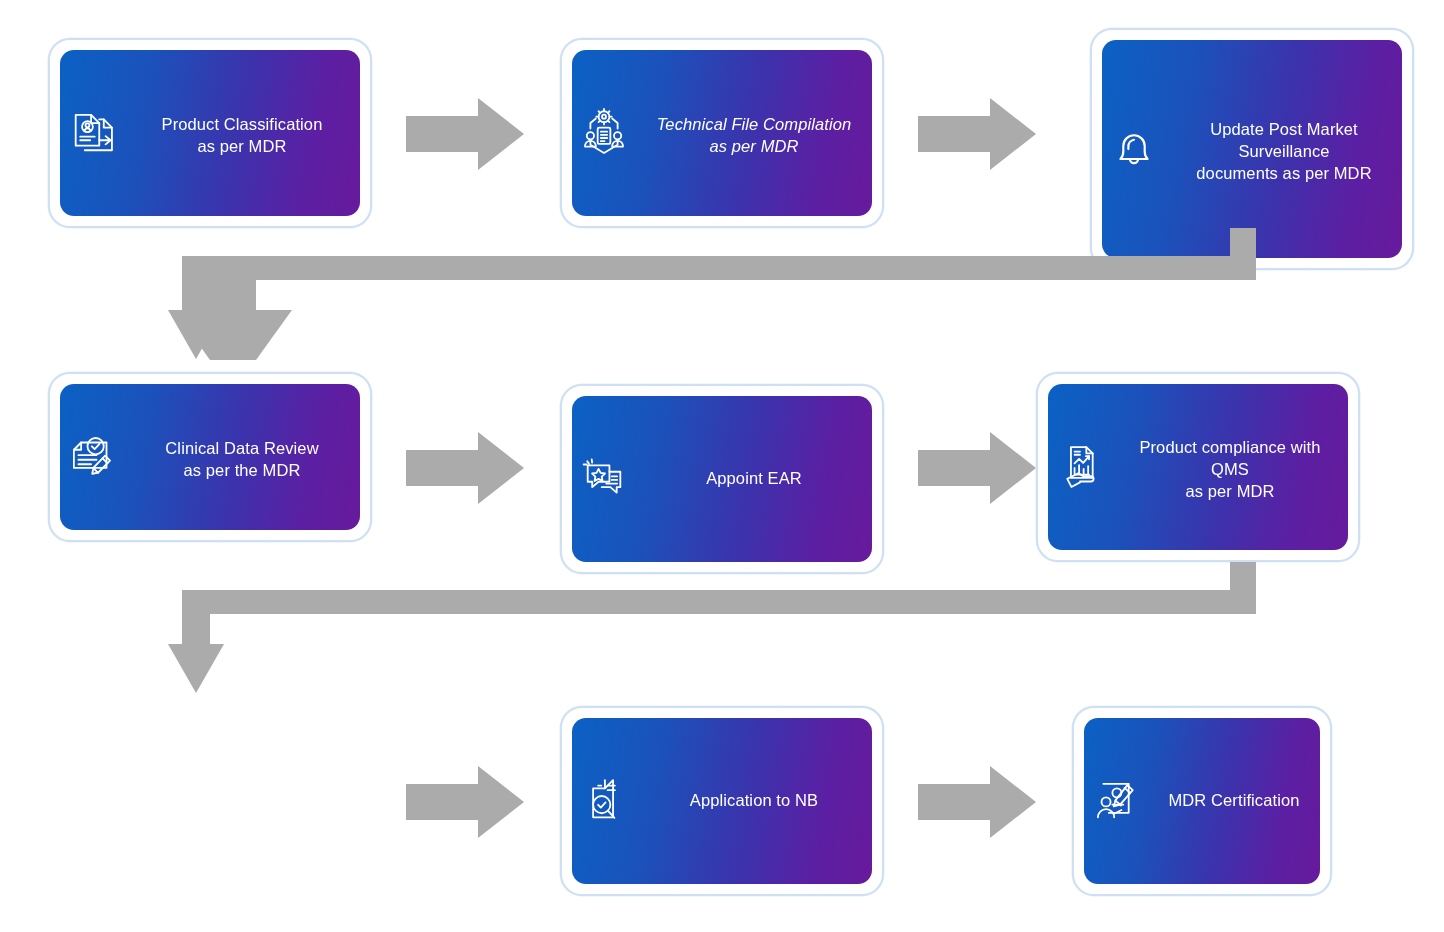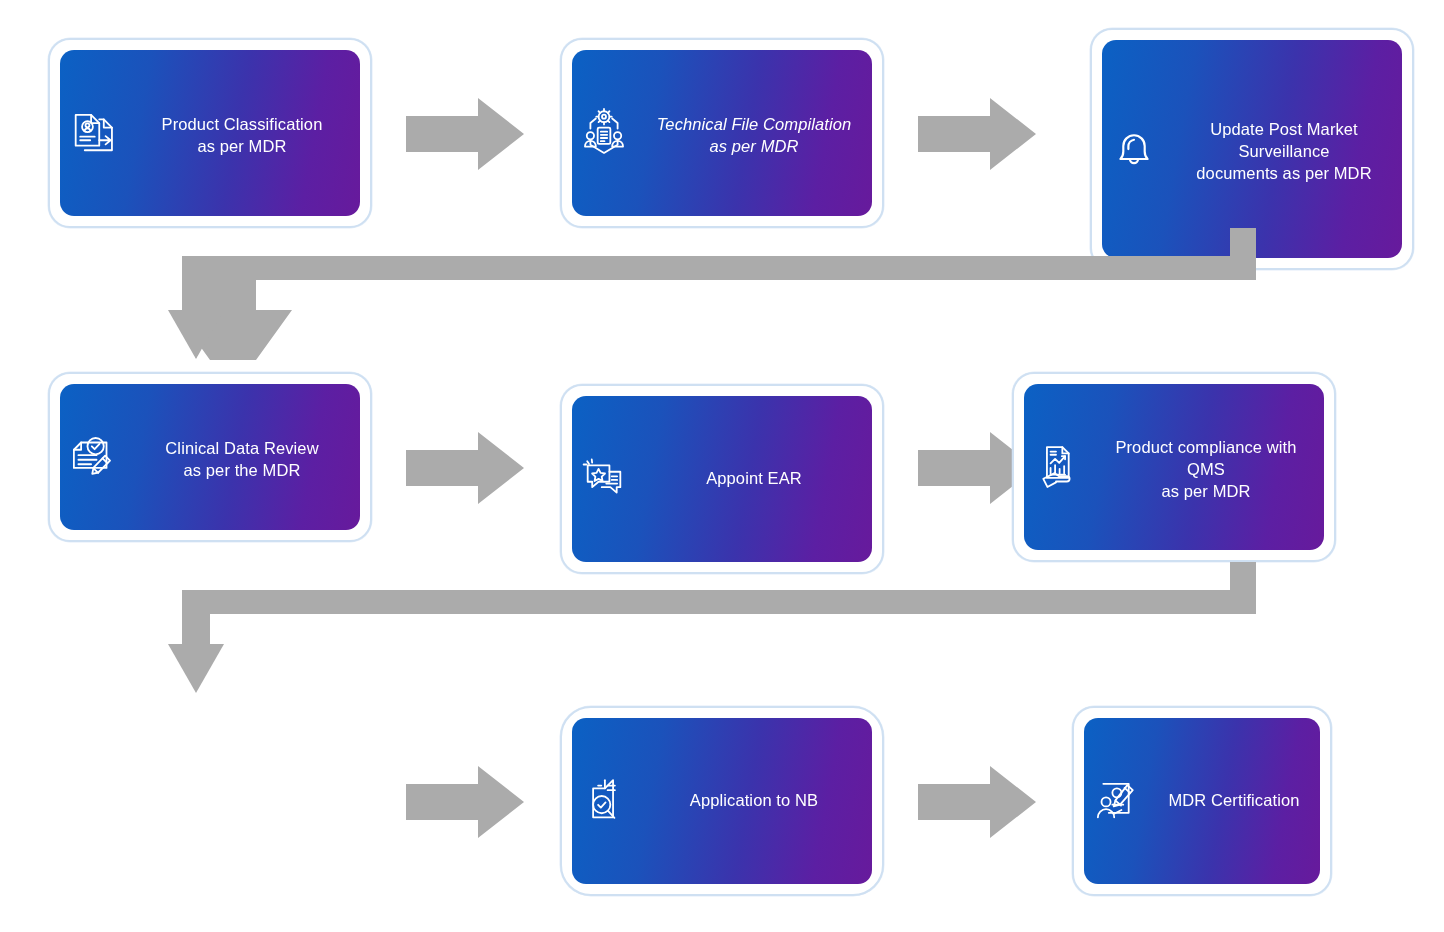--- a/index.html
+++ b/index.html
@@ -206,21 +206,21 @@
       <div class="step-label single">Appoint EAR</div>
     </div>
   </div>
 
   <div class="harrow-wrap" style="left:918px; top:432px; width:118px; height:72px;">
     <svg viewBox="0 0 118 72" width="118" height="72">
       <polygon points="0,18 72,18 72,0 118,36 72,72 72,54 0,54" fill="#ababab"></polygon>
     </svg>
   </div>
 
-  <div class="step-card" style="left:1012px; top:372px; width:324px; height:190px;">
+  <div class="step-card" style="left:1036px; top:372px; width:324px; height:190px;">
     <div class="step-inner">
       <div class="step-icon">
         <svg viewBox="0 0 64 64" fill="none" stroke="#ffffff" stroke-width="2" stroke-linecap="round" stroke-linejoin="round">
           <path d="M22 10h17l7 7v27H22z"></path>
           <path d="M39 10v7h7"></path>
           <path d="M26 15h6M26 18.5h6"></path>
           <path d="M26 28l5-5 4.5 4.5L42 20"></path>
           <path d="M38.5 20H42v3.5"></path>
           <path d="M26 39v-6M31 39v-9M36 39v-5M41 39v-8"></path>
           <path d="M26 40.5h16"></path>
@@ -242,21 +242,21 @@
     </svg>
   </div>
 
 
   <div class="harrow-wrap" style="left:406px; top:766px; width:118px; height:72px;">
     <svg viewBox="0 0 118 72" width="118" height="72">
       <polygon points="0,18 72,18 72,0 118,36 72,72 72,54 0,54" fill="#ababab"></polygon>
     </svg>
   </div>
 
-  <div class="step-card" style="left:560px; top:706px; width:324px; height:190px;border-radius:31px;">
+  <div class="step-card" style="left:560px; top:706px; width:324px; height:190px;">
     <div class="step-inner">
       <div class="step-icon">
         <svg viewBox="0 0 64 64" fill="none" stroke="#ffffff" stroke-width="2" stroke-linecap="round" stroke-linejoin="round">
           <path d="M20 18h13l9-9v41H20z"></path>
           <path d="M33 18V9"></path>
           <path d="M36 15h8M36 20h8"></path>
           <path d="M25.5 15h3.5"></path>
           <circle cx="29.5" cy="36" r="9.5"></circle>
           <path d="M25.5 36.2l3 3.1 5.2-5.8"></path>
           <path d="M36.5 43l7 7.5"></path>

